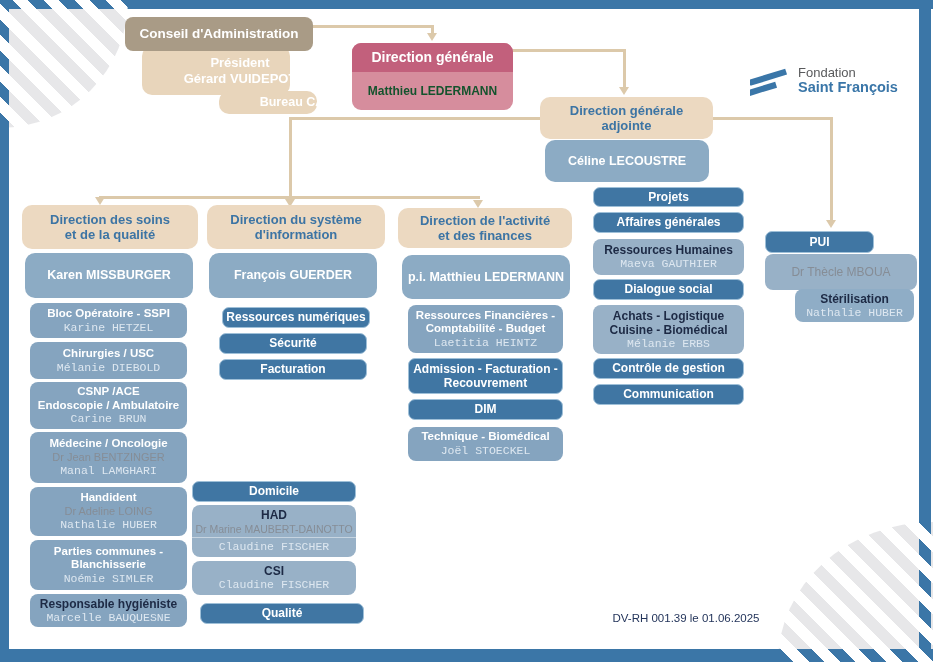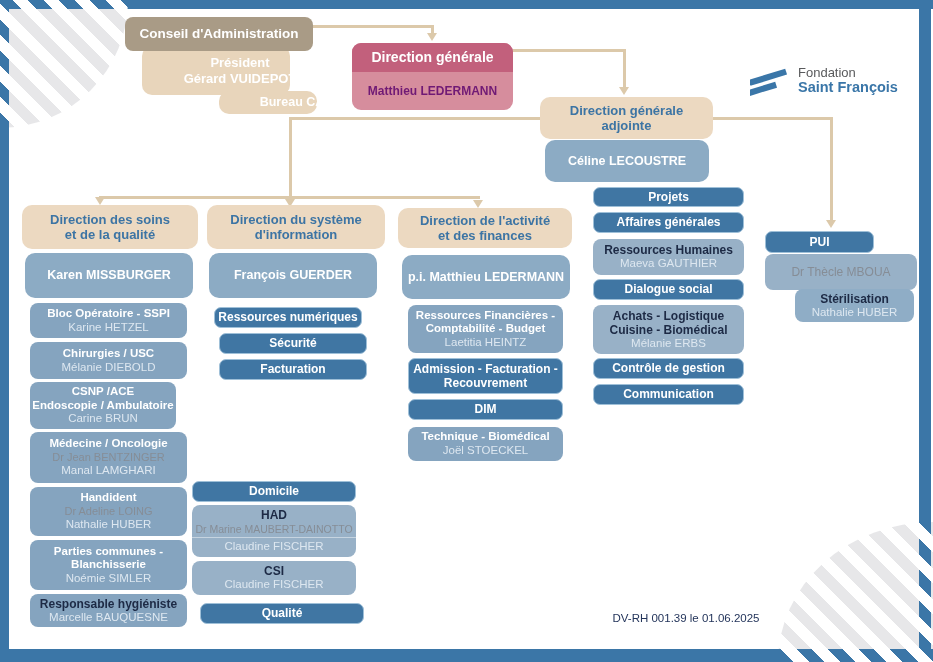--- a/index.html
+++ b/index.html
@@ -25,29 +25,29 @@
   .box{position:absolute;box-sizing:border-box;display:flex;flex-direction:column;
        align-items:center;justify-content:center;text-align:center;z-index:5;
        border-radius:8px;line-height:1.18;}
   .box span{display:block;white-space:nowrap;}
   .taupe{background:#a99b86;color:#fff;font-weight:bold;font-size:13.5px;}
   .ltan{background:#e8d5bb;color:#fff;font-weight:bold;font-size:13px;border-radius:10px;padding-left:48px;}
   .hdr{background:#ecd9c1;color:#3c74a4;font-weight:bold;font-size:13px;border-radius:10px;}
   .dirbox{background:#8cabc4;color:#fff;font-weight:bold;font-size:12.5px;border-radius:10px;}
   .unit{background:#85a4bf;color:#fff;border-radius:8px;font-size:11.5px;}
   .unit .t{font-weight:bold;font-size:11.5px;color:#fff;}
-  .unit .n{color:#dde7f0;font-size:11.5px;}
+  .unit .n{color:#dde7f0;font-size:11.5px;font-family:Liberation Mono, monospace;}
   .unit .g{color:#868d96;font-size:11px;}
   .unit .d{color:#1d2a45;font-weight:bold;font-size:12px;}
   .lt{background:#98b1c7;}
   .sm{background:#4076a3;color:#fff;font-weight:bold;font-size:12px;border:1px solid #9fc0d8;border-radius:7px;}
   .dg{background:#d68d9d;border-radius:9px;overflow:hidden;justify-content:flex-start;}
   .dg .dg-h{width:100%;background:#c2607c;color:#fff;font-weight:bold;font-size:14px;
             height:29px;display:flex;align-items:center;justify-content:center;}
-  .dg .dg-n{flex:1;display:flex;align-items:center;justify-content:center;color:#701a75;
+  .dg .dg-n{flex:1;display:flex;align-items:center;justify-content:center;color:#14532d;
             font-weight:bold;font-size:12px;width:100%;}
   .seam{border-top:1px solid rgba(255,255,255,.45);width:100%;display:flex;flex-direction:column;
         align-items:center;justify-content:center;padding-top:2px;margin-top:2px;}
   
   #logo{position:absolute;left:750px;top:42px;display:flex;z-index:5;margin-top:24px;}
   #logo .ltxt{margin-left:6px;text-align:left;line-height:1.1;}
   #logo .l1{color:#595a5c;font-size:13px;display:block;}
   #logo .l2{color:#3a76a8;font-size:14.5px;font-weight:bold;display:block;}
   #footer-ref{position:absolute;left:601px;top:612px;width:170px;text-align:center;
               color:#24355b;font-size:11.5px;z-index:5;}
@@ -168,21 +168,21 @@
     <span>Karen MISSBURGER</span>
   </div>
   <div class="box unit" style="left:30px;top:303px;width:157px;height:35px">
     <span class="t">Bloc Opératoire - SSPI</span>
     <span class="n">Karine HETZEL</span>
   </div>
   <div class="box unit" style="left:30px;top:342px;width:157px;height:37px">
     <span class="t">Chirurgies / USC</span>
     <span class="n">Mélanie DIEBOLD</span>
   </div>
-  <div class="box unit" style="left:30px;top:382px;width:146px;height:47px">
+  <div class="box unit" style="left:30px;top:382px;width:157px;height:47px">
     <span class="t">CSNP /ACE</span>
     <span class="t">Endoscopie / Ambulatoire</span>
     <span class="n">Carine BRUN</span>
   </div>
   <div class="box unit" style="left:30px;top:432px;width:157px;height:51px">
     <span class="t">Médecine / Oncologie</span>
     <span class="g">Dr Jean BENTZINGER</span>
     <span class="n">Manal LAMGHARI</span>
   </div>
   <div class="box unit" style="left:30px;top:487px;width:157px;height:49px">
@@ -200,21 +200,21 @@
     <span class="n">Marcelle BAUQUESNE</span>
   </div>
 
   <div class="box hdr" style="left:207px;top:205px;width:178px;height:44px">
     <span>Direction du système</span>
     <span>d'information</span>
   </div>
   <div class="box dirbox" style="left:209px;top:253px;width:168px;height:45px">
     <span>François GUERDER</span>
   </div>
-  <div class="box sm" style="left:214px;top:307px;width:148px;height:21px">
+  <div class="box sm" style="left:222px;top:307px;width:148px;height:21px">
     <span>Ressources numériques</span>
   </div>
   <div class="box sm" style="left:219px;top:333px;width:148px;height:21px">
     <span>Sécurité</span>
   </div>
   <div class="box sm" style="left:219px;top:359px;width:148px;height:21px">
     <span>Facturation</span>
   </div>
 
   <div class="box hdr" style="left:398px;top:208px;width:174px;height:40px">

